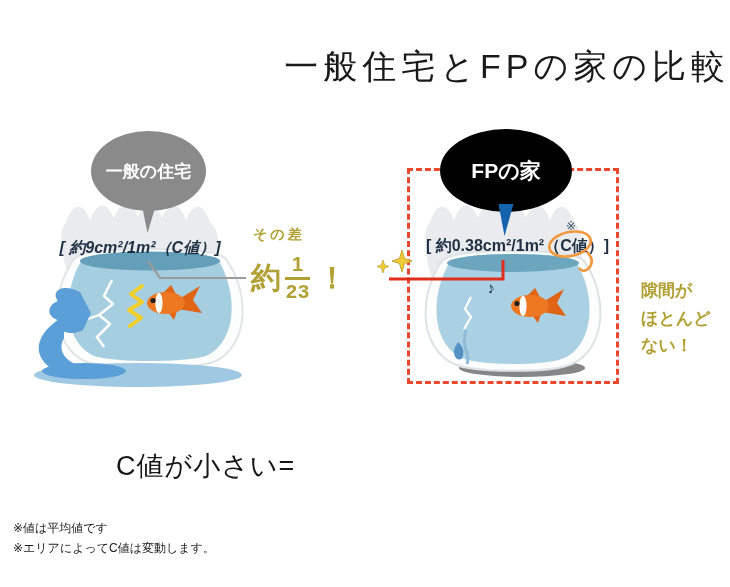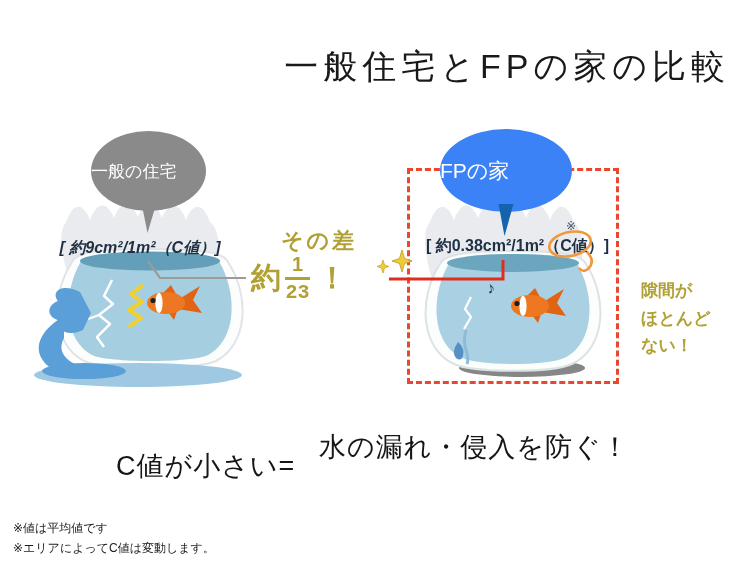--- a/index.html
+++ b/index.html
@@ -4,39 +4,39 @@
 <style>
   html,body{margin:0;padding:0;}
   body{font-family:"Liberation Sans","DejaVu Sans",sans-serif;background:#fff;}
   .canvas{position:relative;width:730px;height:587px;background:#ffffff;overflow:hidden;}
   .abs{position:absolute;}
 
   .title{left:0;top:44px;width:730px;text-align:right;font-size:34px;font-weight:400;
          letter-spacing:5px;color:#191919;}
 
   
-  .bubble{border-radius:50%;display:flex;align-items:center;justify-content:flex-start;
-          color:#fff;font-weight:400;z-index:5;}
+  .bubble{border-radius:50%;display:flex;align-items:center;justify-content:center;
+          color:#fff;font-weight:700;z-index:5;}
   .bubble .tail{position:absolute;left:50%;transform:translateX(-50%);top:72px;width:0;height:0;
           border-left:6px solid transparent;border-right:9px solid transparent;}
   .bubble-gray{left:91px;top:131px;width:115px;height:80px;background:#8a8a8a;font-size:17px;}
   .bubble-gray .tail{border-top:30px solid #8a8a8a;}
-  .bubble-blue{left:440px;top:129px;width:132px;height:83px;background:#3b82f6;font-size:21px;}
+  .bubble-blue{left:440px;top:129px;width:132px;height:83px;background:#000000;font-size:21px;}
   .bubble-blue .tail{top:75px;border-top:32px solid #1463ad;}
 
   .cvalue{font-size:16px;font-weight:700;color:#1f3044;text-align:center;z-index:6;white-space:nowrap;}
   .cvalue-left{left:55px;top:238px;width:170px;font-style:italic;}
   .cvalue-right{left:425px;top:236px;width:185px;}
   .ref-mark{left:566px;top:219px;font-size:12px;color:#44566b;z-index:7;}
 
   .dashed-box{left:407px;top:168px;width:212px;height:216px;border:3px dashed #e9472e;
               box-sizing:border-box;z-index:1;}
 
   .gold{color:#b1a033;}
-  .diff-label{left:253px;top:226px;width:104px;text-align:right;font-size:22px;font-weight:700;
+  .diff-label{left:253px;top:226px;width:104px;text-align:left;font-size:14px;font-weight:700;
               letter-spacing:3px;z-index:6;}
   .diff-row{left:251px;top:247px;height:62px;display:flex;align-items:center;gap:4px;
             font-weight:700;z-index:6;}
   .diff-approx{font-size:30px;}
   .frac{display:inline-flex;flex-direction:column;align-items:center;font-size:20px;line-height:1.15;}
   .frac .num{padding:0 7px 1px 7px;border-bottom:3px solid #b1a033;}
   .frac .den{padding-top:1px;font-family:Liberation Mono, monospace;}
   .diff-bang{font-size:30px;margin-left:3px;}
 
   .gap-note{left:641px;top:246px;width:86px;font-size:17px;font-weight:700;line-height:1.62;z-index:6;margin-top:31px;}
@@ -157,21 +157,20 @@
   </div>
 
   <div class="abs gap-note gold">
     <div>隙間が</div>
     <div>ほとんど</div>
     <div>ない！</div>
   </div>
 
   <div class="abs eq-left">C値が小さい=</div>
   <div class="abs eq-right">
-    <div>水の漏れ・侵入を防ぐ！</div>
   </div>
 
   <div class="abs footnotes">
     <div>※値は平均値です</div>
     <div>※エリアによってC値は変動します。</div>
   </div>
 
 </div>
 
 </body></html>

